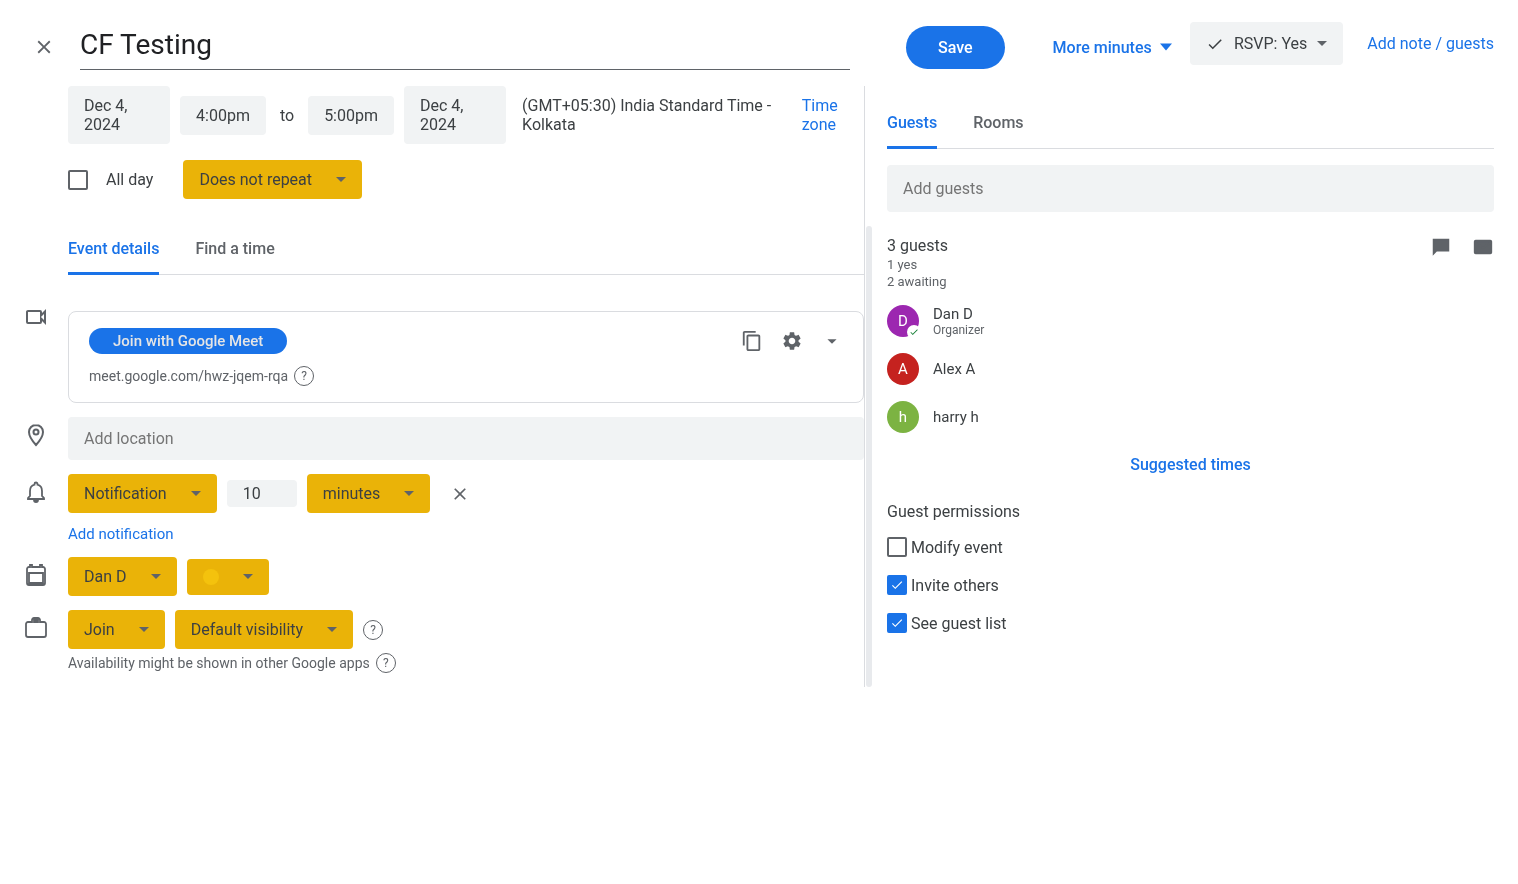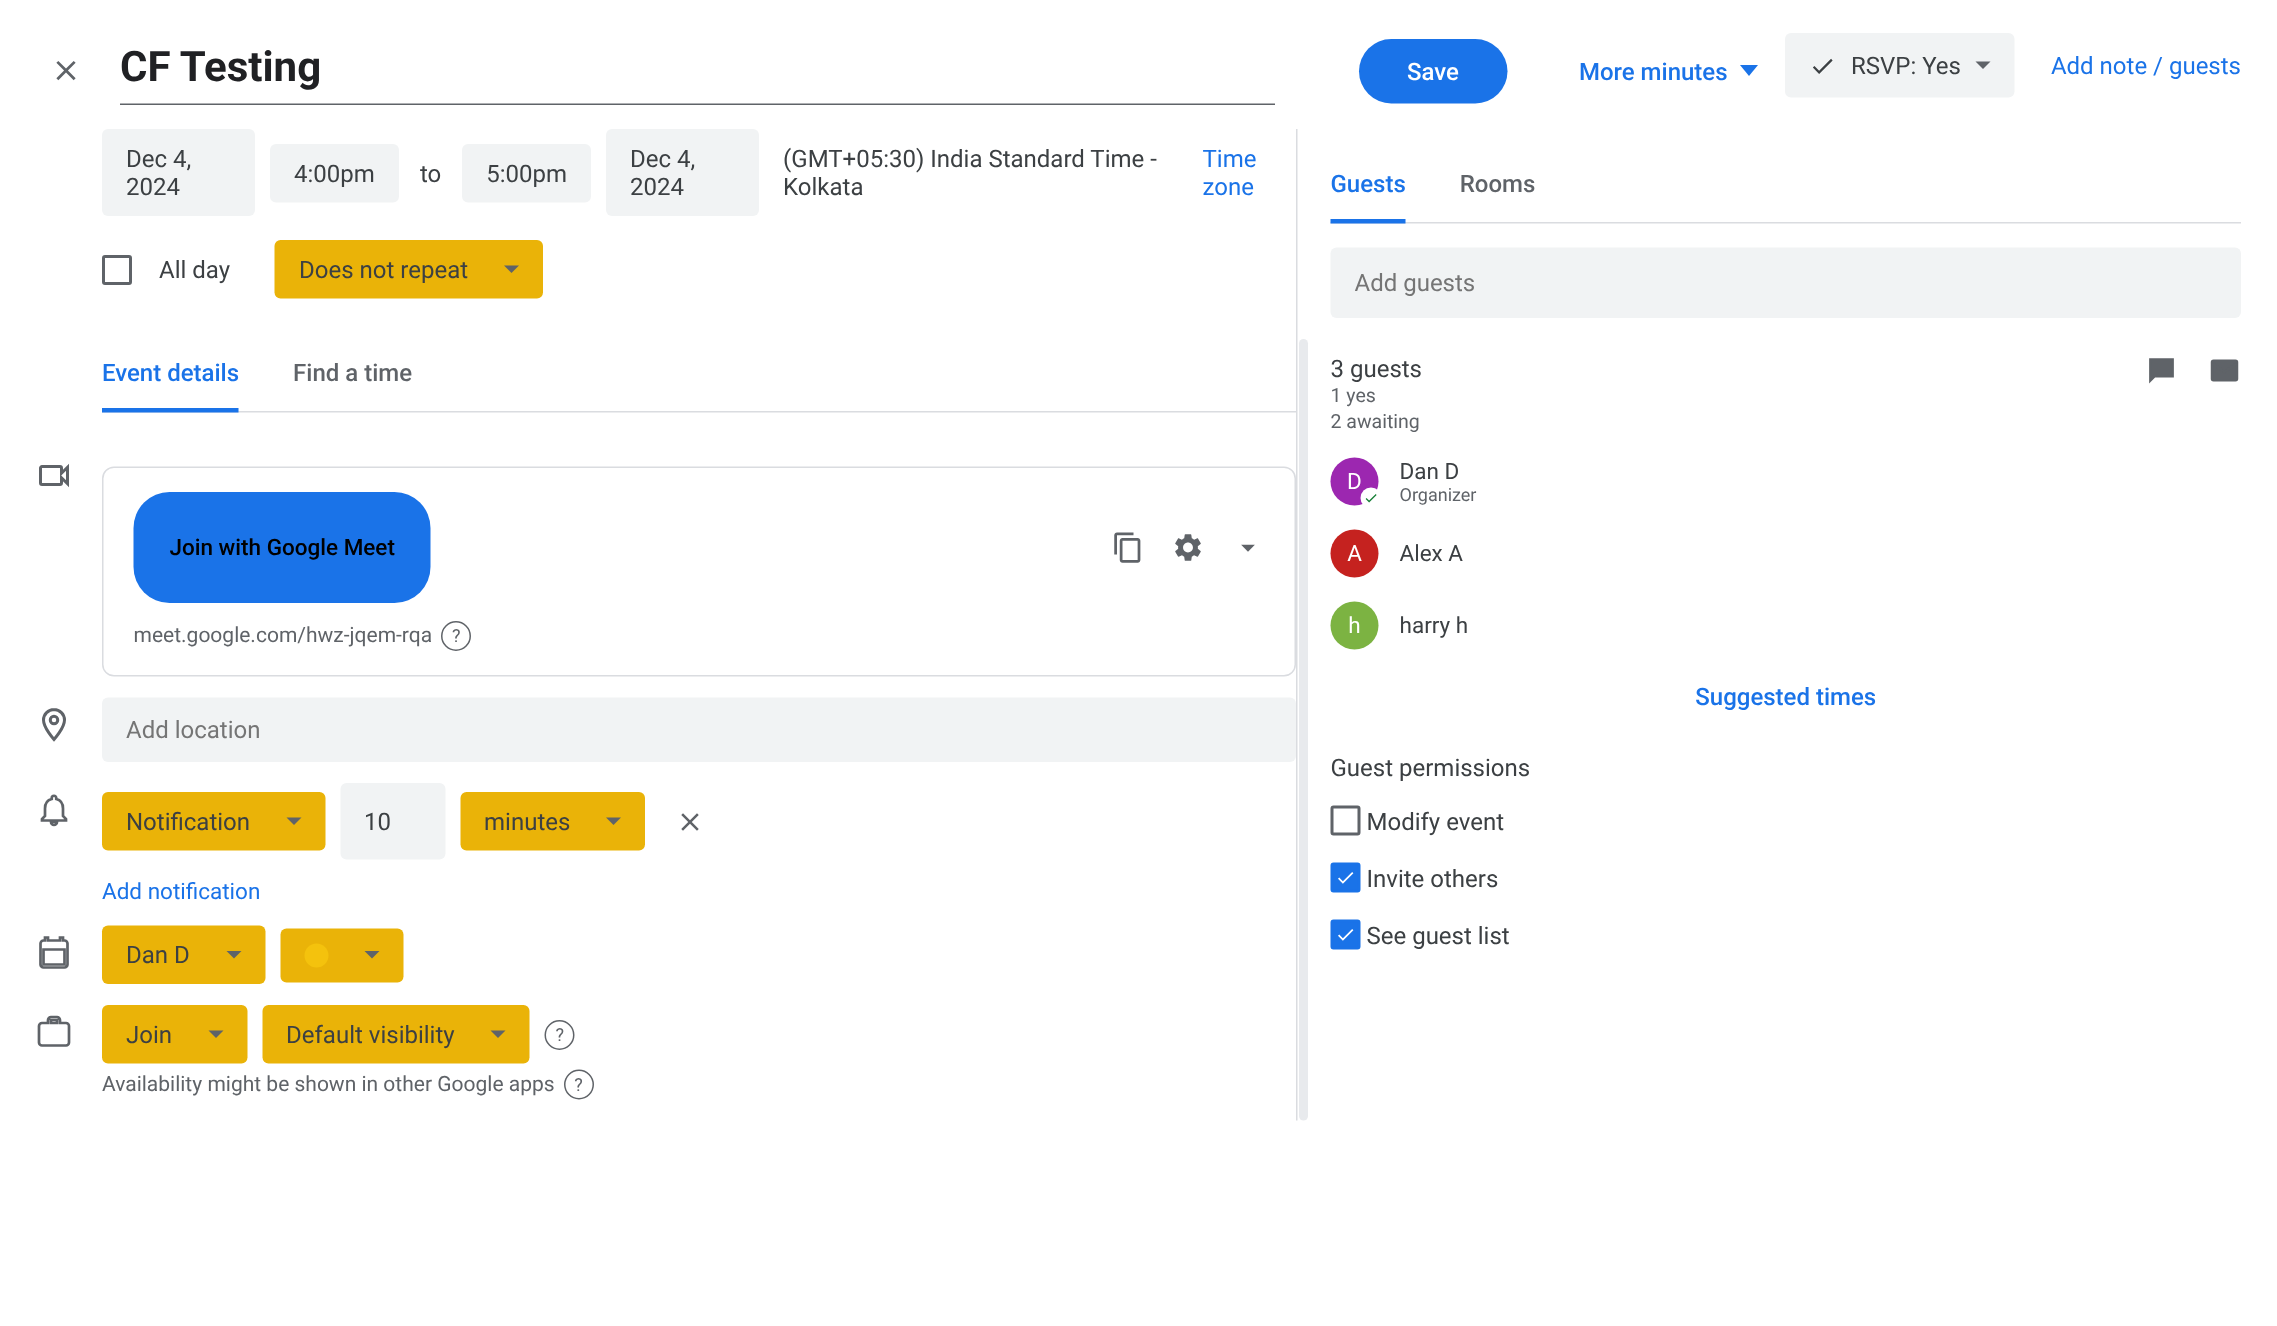--- a/index.html
+++ b/index.html
@@ -1,21 +1,21 @@
 <!DOCTYPE html>
 <html><head>
 <meta charset="utf-8">
 <style>
   * { box-sizing: border-box; margin: 0; padding: 0; font-family: "Google Sans", Roboto, Arial, sans-serif; }
   body { background: #fff; color: #3c4043; font-size: 14px; width: 1518px; height: 884px; overflow: hidden; }
 
   .topbar { display: flex; align-items: center; padding: 24px 24px 16px 24px; gap: 16px; }
   .close-btn { width: 40px; height: 40px; display:flex; align-items:center; justify-content:center; border-radius: 50%; cursor:pointer; }
   .close-btn svg { width: 22px; height: 22px; fill: #5f6368; }
-  .title-input { flex: 0 0 770px; font-size: 28px; font-weight: 700; color: #202124; border: none; border-bottom: 1px solid #5f6368; padding: 4px 0 8px 0; outline: none; }
+  .title-input { flex: 0 0 770px; font-size: 28px; font-weight: 400; color: #202124; border: none; border-bottom: 1px solid #5f6368; padding: 4px 0 8px 0; outline: none; }
   .save-btn { background: #1a73e8; color: #fff; border: none; border-radius: 24px; padding: 12px 32px; font-size: 16px; font-weight: 500; cursor: pointer; margin-left: 40px; }
   .more-actions { display: flex; align-items: center; gap: 8px; color: #1a73e8; font-size: 16px; font-weight: 500; cursor: pointer; margin-left: 32px; }
   .more-actions svg { fill: #1a73e8; width: 12px; height: 12px; }
 
   .main { display: flex; padding: 0 24px; }
   .left { flex: 0 0 840px; position: relative; }
   .right { flex: 1; padding-left: 14px; }
 
   .row { display: flex; align-items: center; gap: 10px; margin-bottom: 16px; }
   .row.indent { margin-left: 44px; }
@@ -45,28 +45,28 @@
   .section-content { flex: 1; }
 
   .meet-row { display: flex; align-items: center; gap: 20px; }
   .meet-logo { width: 20px; height: 20px; }
   .meet-label { font-size: 16px; }
   .x-icon { width: 20px; height: 20px; cursor: pointer; }
   .x-icon svg { width: 100%; height: 100%; fill: #5f6368; }
 
   .meet-box { border: 1px solid #dadce0; border-radius: 8px; padding: 16px 20px; margin-top: 12px; display:flex; flex-direction: column; gap: 12px; }
   .meet-box-top { display: flex; align-items: center; justify-content: space-between; }
-  .join-btn { background: #1a73e8; color: #000000; border-radius: 24px; padding: 28px 24px; font-size: 15px; font-weight: 500; border:none; cursor:pointer; }
+  .join-btn { background: #1a73e8; color: #e5e5e5; border-radius: 24px; padding: 4px 24px; font-size: 15px; font-weight: 500; border:none; cursor:pointer; }
   .meet-actions { display: flex; gap: 18px; align-items: center; }
   .meet-actions svg { width: 22px; height: 22px; fill: #5f6368; cursor:pointer; }
   .meet-url { font-size: 14px; color: #5f6368; display:flex; align-items:center; gap:6px; }
 
   .input-chip { background: #f1f3f4; border-radius: 4px; padding: 12px 16px; font-size: 16px; color: #5f6368; width: 100%; border: none; outline: none; }
   .notif-row { display: flex; gap: 10px; align-items: center; }
-  .num-input { background: #f1f3f4; border:none; border-radius:4px; padding: 16px 16px; font-size:16px; width: 70px; text-align:left; color:#3c4043; }
+  .num-input { background: #f1f3f4; border:none; border-radius:4px; padding: 4px 16px; font-size:16px; width: 70px; text-align:left; color:#3c4043; }
   .add-notif { color: #1a73e8; font-size: 15px; cursor: pointer; margin-top: 12px; }
   .color-dot { width: 16px; height: 16px; border-radius: 50%; background: #f4c20d; }
   .help-icon { width: 20px; height: 20px; border: 1.5px solid #5f6368; border-radius: 50%; display:inline-flex; align-items:center; justify-content:center; font-size: 12px; color:#5f6368; cursor:pointer; }
   .avail-note { font-size: 14px; color: #5f6368; margin-left: 0; margin-top: 4px; display:flex; align-items:center; gap:6px; }
 
   
   .tabs-r { display: flex; gap: 36px; border-bottom: 1px solid #dadce0; margin-bottom: 16px; }
   .guests-input { width: 100%; background: #f1f3f4; border:none; border-radius:4px; padding: 14px 16px; font-size: 16px; color:#5f6368; margin-bottom: 24px; }
   .guest-summary { display:flex; justify-content: space-between; align-items: flex-start; margin-bottom: 12px; }
   .guest-count { font-size: 16px; color: #3c4043; }

